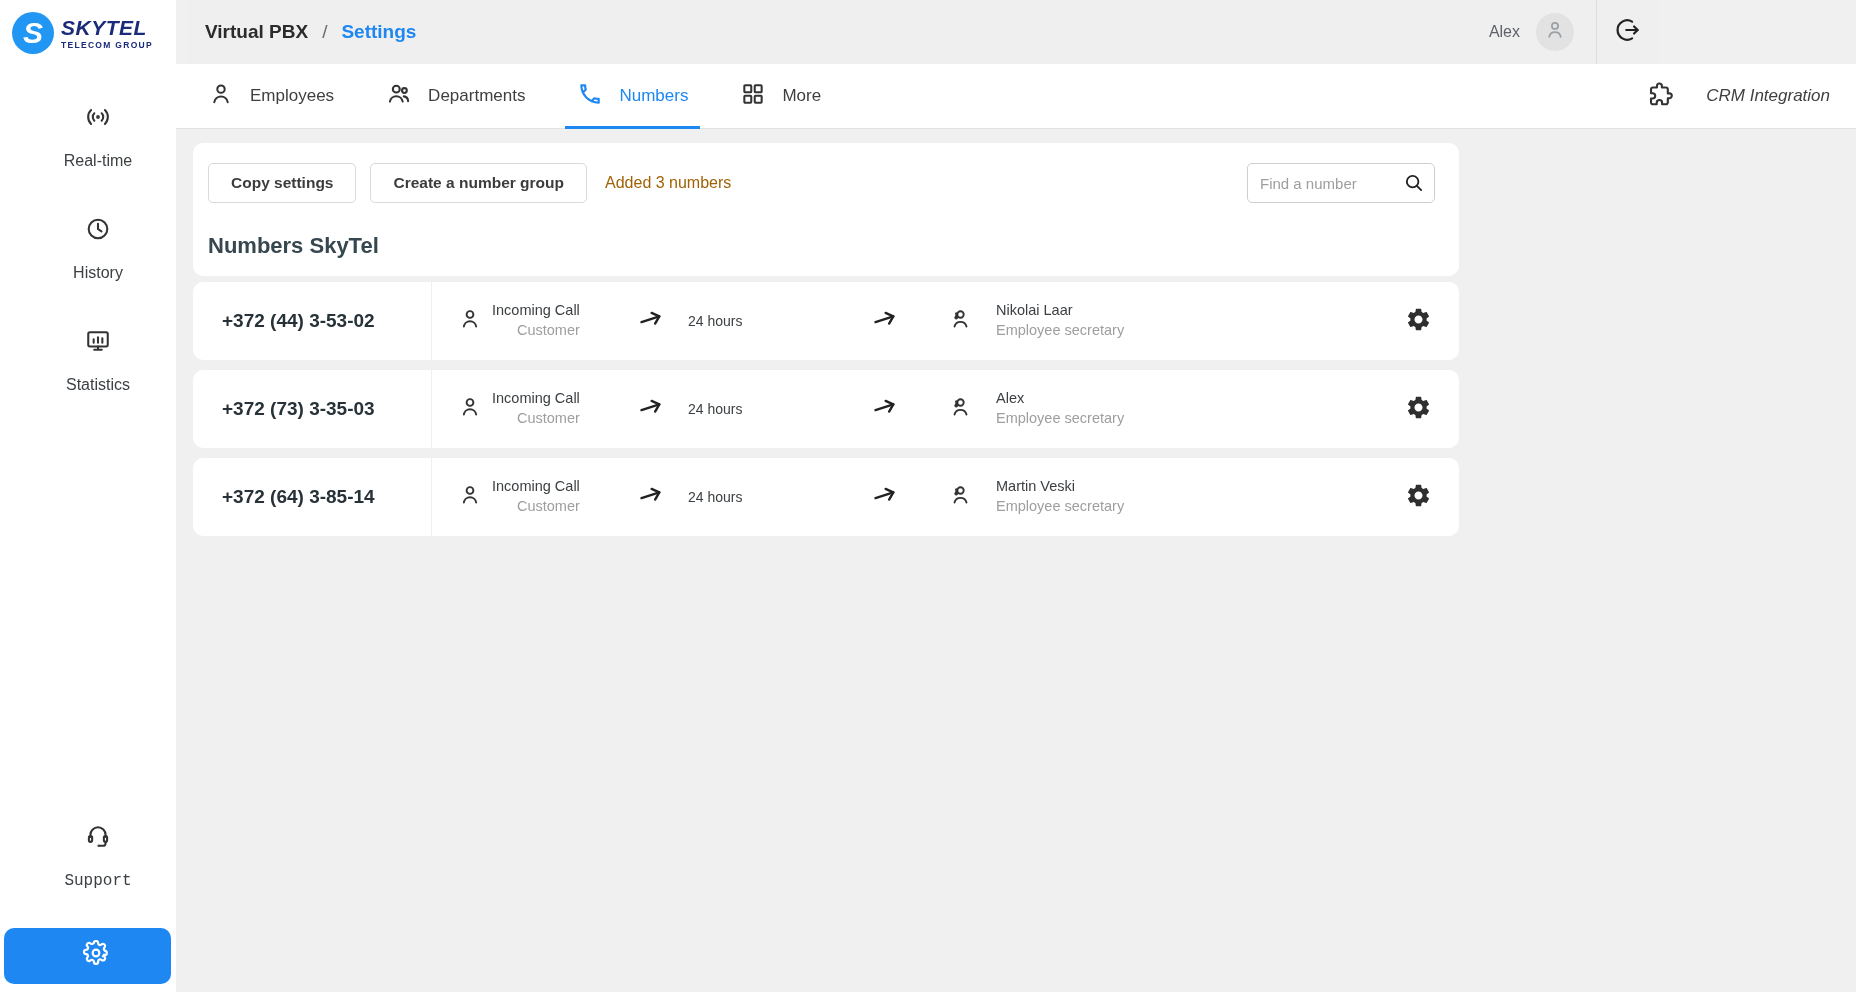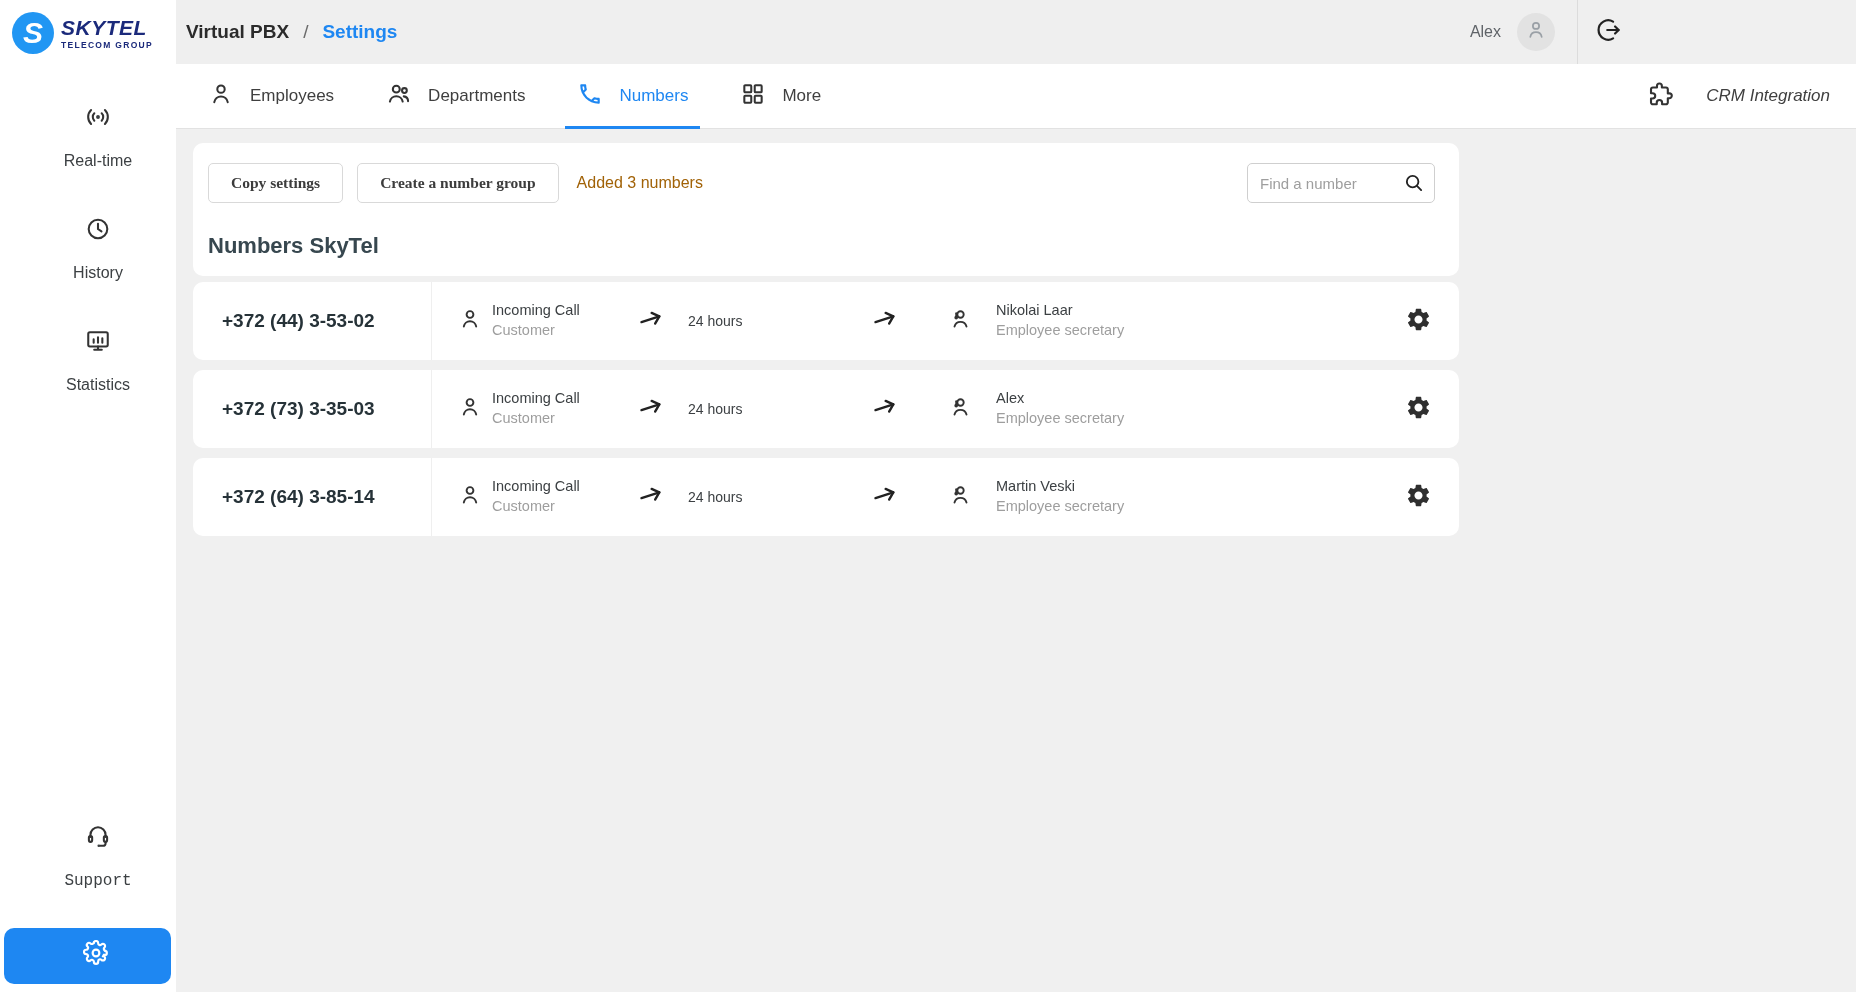--- a/index.html
+++ b/index.html
@@ -14,21 +14,21 @@
   .logo-name { font-size:21px; font-weight:800; letter-spacing:.5px; color:#1b2a7b; font-style:italic; }
   .logo-tag { font-size:8.5px; font-weight:700; letter-spacing:1.3px; color:#1b2a7b; margin-top:3px; }
   .nav { margin-top:28px; display:flex; flex-direction:column; gap:22px; }
   .nav-item { display:flex; align-items:center; gap:18px; padding:12px 0 12px 20px; color:#3c4043; font-size:16px; cursor:pointer;flex-direction:column; }
   .nav-item svg { width:26px; height:26px; stroke:#333; flex:0 0 auto; }
   .nav-bottom { margin-top:auto; padding-bottom:8px; display:flex; flex-direction:column; gap:26px;font-family:Liberation Mono, monospace; }
   .nav-item.active { background:#1e87f2; color:#fff; border-radius:10px; margin:0 5px 0 4px; padding-left:16px; height:56px; }
   .nav-item.active svg { stroke:#fff; }
 
   
-  .header { position:absolute; left:168px; top:0; width:1472px; height:64px; background:#efefef; display:flex; align-items:center; }
+  .header { position:absolute; left:187px; top:0; width:1472px; height:64px; background:#efefef; display:flex; align-items:center; }
   .breadcrumb { display:flex; align-items:center; gap:14px; margin-left:18px; font-size:19px; font-weight:700; }
   .bc-root { color:#2b2b2b; }
   .bc-sep { color:#6b6b6b; font-weight:400; }
   .bc-current { color:#1e87f2; }
   .header-right { margin-left:auto; display:flex; align-items:center; height:100%; }
   .user-name { font-size:16px; color:#5f6368; margin-right:16px; }
   .avatar { width:38px; height:38px; border-radius:50%; background:#e2e2e2; display:flex; align-items:center; justify-content:center; margin-right:22px; }
   .avatar svg { width:22px; height:22px; stroke:#9aa0a6; }
   .header-divider { width:1px; height:64px; background:#dcdcdc; }
   .logout-btn { width:62px; height:64px; display:flex; align-items:center; justify-content:center; cursor:pointer; }
@@ -42,34 +42,34 @@
   .tab.active { color:#1e87f2; }
   .tab.active svg { stroke:#1e87f2; }
   .tab.active::after { content:""; position:absolute; left:14px; right:14px; bottom:-1px; height:3px; background:#1e87f2; }
   .crm { margin-left:auto; margin-right:26px; display:flex; align-items:center; gap:32px; font-size:17px; color:#3f3f3f; cursor:pointer;font-style:italic; }
   .crm svg { width:28px; height:28px; stroke:#333; }
 
   
   .content { position:absolute; left:176px; top:130px; width:1680px; height:862px; }
   .panel { position:absolute; left:17px; top:13px; width:1266px; height:133px; background:#fff; border-radius:10px; }
   .toolbar { display:flex; align-items:center; padding:20px 0 0 15px; }
-  .btn { background:#fff; border:1px solid #d9d9d9; border-radius:5px; height:40px; padding:4px 22px; font-size:15.5px; font-weight:600; color:#3c3c3c; font-family:Liberation Serif, serif; cursor:pointer; margin-right:14px; }
+  .btn { background:#fff; border:1px solid #d9d9d9; border-radius:5px; height:40px; padding:4px 22px; font-size:15.5px; font-weight:600; color:#3c3c3c; font-family:Liberation Sans, sans-serif; cursor:pointer; margin-right:14px; }
   .added { font-size:16px; color:#a16207; margin-left:4px; }
   .searchbox { margin-left:auto; margin-right:24px; position:relative; }
   .searchbox input { width:188px; height:40px; border:1px solid #cfcfcf; border-radius:5px; padding:0 40px 0 12px; font-size:15px; color:#333; font-family:"Liberation Sans",sans-serif; outline:none; }
   .searchbox input::placeholder { color:#9e9e9e; }
   .searchbox svg { position:absolute; right:10px; top:9px; width:22px; height:22px; stroke:#222; }
   .list-heading { font-size:22px; font-weight:700; color:#37474f; margin:30px 0 0 15px; }
 
   
   .rows { position:absolute; left:17px; top:152px; width:1266px; }
   .row-card { background:#fff; border-radius:10px; height:78px; margin-bottom:10px; display:flex; align-items:center; position:relative;padding-left:14px; }
   .phone { width:224px; padding-left:15px; font-size:19px; font-weight:700; color:#263238; flex:0 0 auto; }
   .vdiv { width:1px; align-self:stretch; background:#efefef; flex:0 0 auto; }
-  .cell-person { display:flex; align-items:center; gap:10px; margin-left:26px; width:160px; flex:0 0 auto; }
+  .cell-person { display:flex; align-items:center; gap:10px; margin-left:26px; width:160px; flex:0 0 auto;text-align:right; }
   .cell-person svg { width:24px; height:24px; stroke:#333; flex:0 0 auto; }
   .cell-title { font-size:14.5px; color:#3c4043; line-height:1.35; }
   .cell-sub { font-size:14.5px; color:#9e9e9e; line-height:1.35; }
   .arrow { width:34px; flex:0 0 auto; margin:0 18px; }
   .arrow svg { width:30px; height:30px; stroke:#222; transform:rotate(-18deg); }
   .duration { width:110px; font-size:14px; color:#3c4043; flex:0 0 auto; }
   .arrow.second { margin-left:72px; }
   .cell-target { display:flex; align-items:center; gap:24px; margin-left:26px; flex:1 1 auto; }
   .cell-target svg { width:24px; height:24px; stroke:#333; flex:0 0 auto; }
   .gear-btn { width:34px; height:34px; margin-right:24px; flex:0 0 auto; cursor:pointer; display:flex; align-items:center; justify-content:center; }

